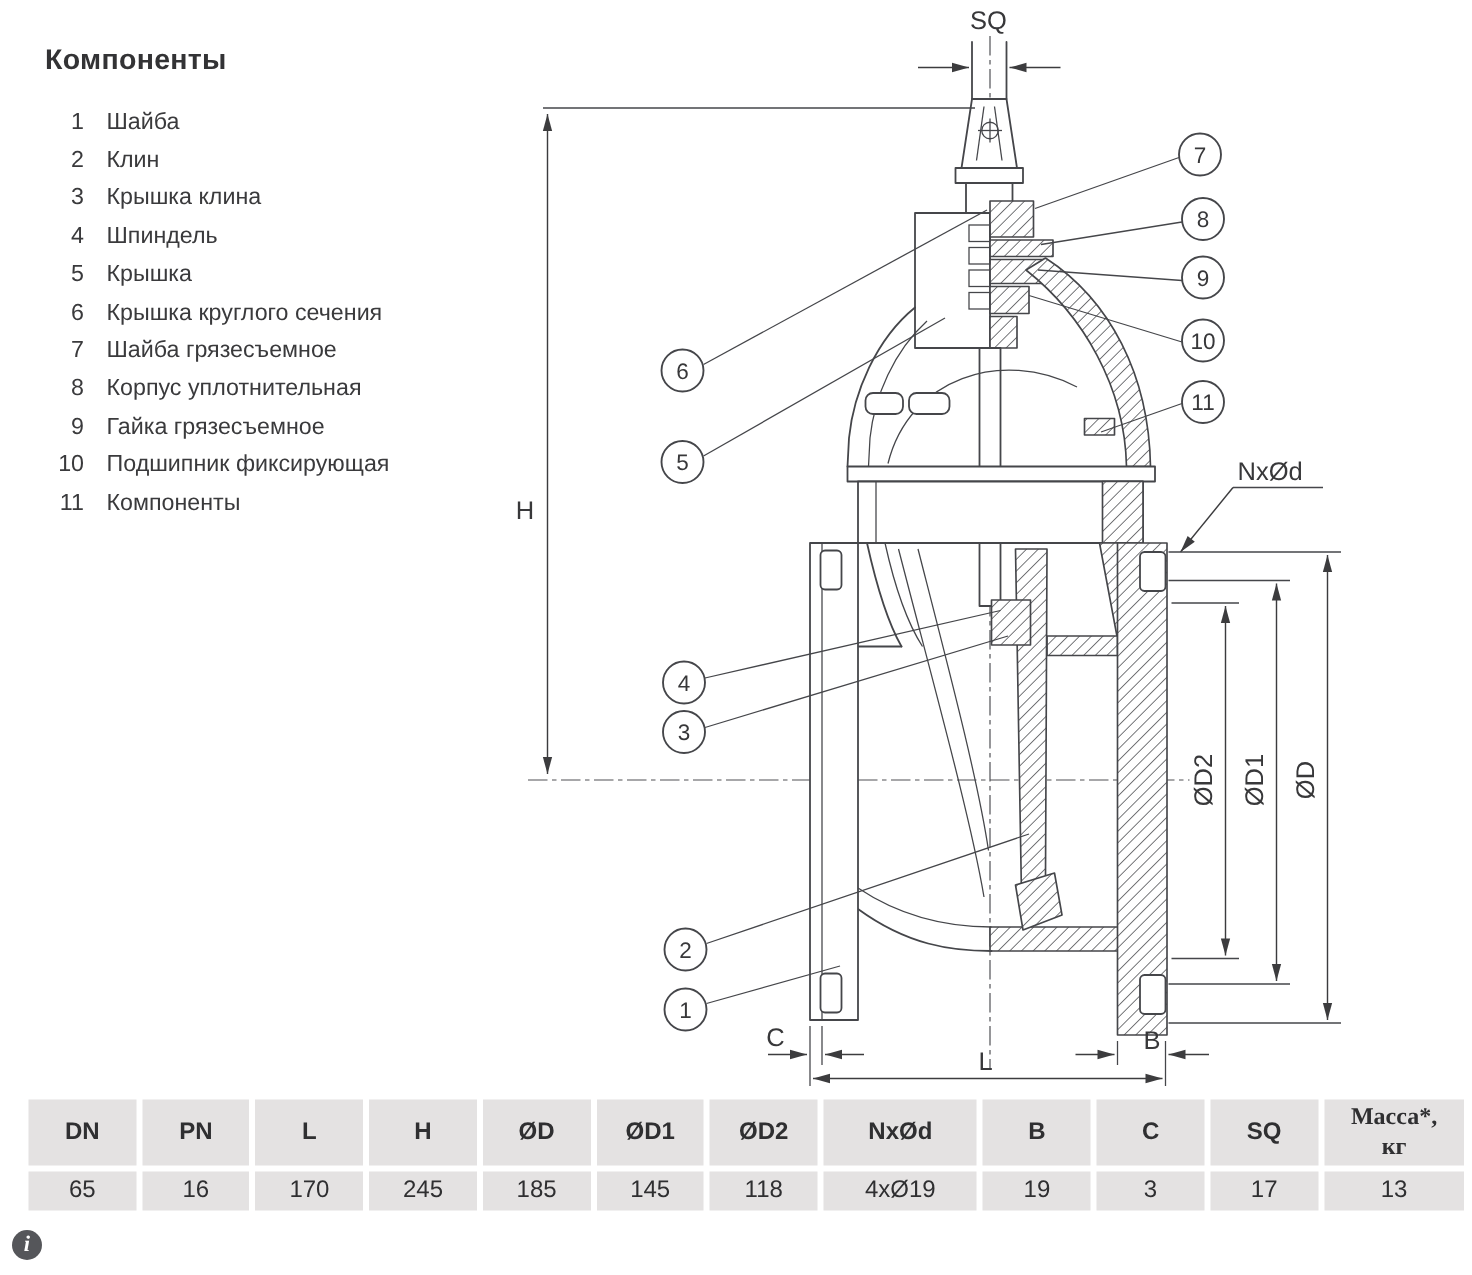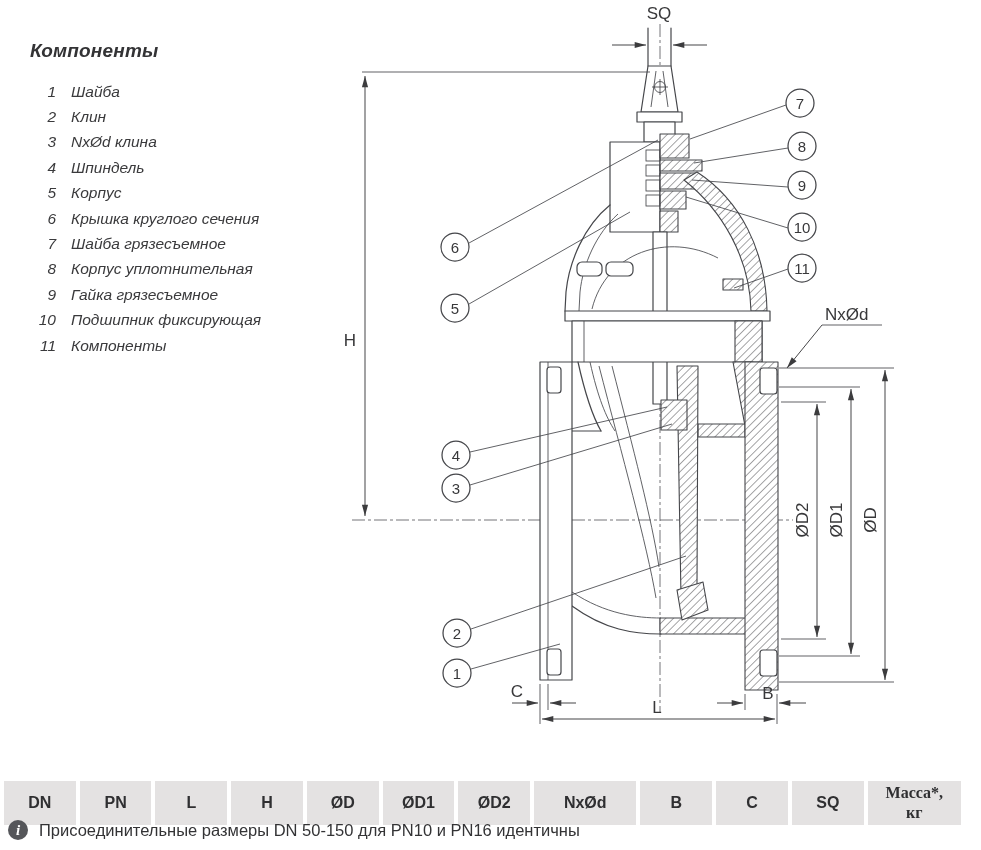--- a/index.html
+++ b/index.html
@@ -1,37 +1,37 @@
 <!DOCTYPE html>
 <html><head>
 <meta charset="utf-8">
 <style>
   html,body{margin:0;padding:0;}
   body{
     width:981px;height:850px;background:#ffffff;position:relative;overflow:hidden;
     font-family:"Liberation Sans","DejaVu Sans",sans-serif;color:#303032;
   }
-  .components{position:absolute;top:40px;left:30px;font-style:italic;}
+  .components{position:absolute;top:30px;left:30px;}
   .components h1{font-size:19px;font-weight:bold;margin:0 0 17px 0;color:#333335;letter-spacing:.2px;}
   .comp-row{display:flex;align-items:center;height:25.4px;font-size:15.5px;color:#3a3a3c;}
   .comp-num{width:26px;text-align:right;margin-right:15px;flex:none;}
   svg.drawing{position:absolute;top:0;left:0;}
   svg .o{fill:none;stroke:#45464a;stroke-width:1.2;stroke-linejoin:round;stroke-linecap:round;}
   svg .t{fill:none;stroke:#45464a;stroke-width:.85;}
   svg .d{fill:none;stroke:#3c3c3e;stroke-width:.95;}
   svg .cl{fill:none;stroke:#505155;stroke-width:.8;stroke-dasharray:13 3 3 3;}
   svg .h{fill:url(#hch);stroke:#45464a;stroke-width:1.1;stroke-linejoin:round;}
   svg .w{fill:#ffffff;stroke:#45464a;stroke-width:1.2;stroke-linejoin:round;}
   svg .dt{font-size:17px;fill:#38383a;text-anchor:middle;}
   svg .nt{font-size:17px;fill:#38383a;}
   svg .ct{font-size:15px;fill:#38383a;text-anchor:middle;}
   svg .cc{fill:#ffffff;stroke:#45464a;stroke-width:1.25;}
   table.spec{
-    position:absolute;top:729px;left:0;width:965px;
-    border-collapse:separate;border-spacing:4px 4px;table-layout:fixed;margin-top:48px;
+    position:absolute;top:729px;left:15px;width:965px;
+    border-collapse:separate;border-spacing:4px 4px;table-layout:fixed;
   }
   table.spec th,table.spec td{background:#e4e2e2;text-align:center;vertical-align:middle;color:#2f2f31;}
   table.spec th{height:42px;font-size:16px;font-weight:bold;line-height:20px;}
   table.spec td{height:24px;font-size:16px;font-weight:normal;}
   .col-nxod{width:11%;}
   .col-mass{width:10%;font-family:Liberation Serif, serif;}
   .footnote{position:absolute;top:820px;left:8px;display:flex;align-items:center;font-size:16.5px;color:#333335;}
   .info-icon{
     width:20px;height:20px;border-radius:50%;background:#55565a;color:#ffffff;
     display:flex;align-items:center;justify-content:center;flex:none;margin-right:11px;
@@ -46,29 +46,29 @@
   <div class="comp-row">
       <span class="comp-num">1</span>
       <span>Шайба</span>
     </div>
   <div class="comp-row">
       <span class="comp-num">2</span>
       <span>Клин</span>
     </div>
   <div class="comp-row">
       <span class="comp-num">3</span>
-      <span>NxØd клина</span>
+      <span>Крышка клина</span>
     </div>
   <div class="comp-row">
       <span class="comp-num">4</span>
       <span>Шпиндель</span>
     </div>
   <div class="comp-row">
       <span class="comp-num">5</span>
-      <span>Корпус</span>
+      <span>Крышка</span>
     </div>
   <div class="comp-row">
       <span class="comp-num">6</span>
       <span>Крышка круглого сечения</span>
     </div>
   <div class="comp-row">
       <span class="comp-num">7</span>
       <span>Шайба грязесъемное</span>
     </div>
   <div class="comp-row">
@@ -296,19 +296,32 @@
     <th>ØD2</th>
     <th class="col-nxod">NxØd</th>
     <th>B</th>
     <th>C</th>
     <th>SQ</th>
     <th class="col-mass">
           <span style="display:block">Масса*,</span>
           <span style="display:block">кг</span>
         </th>
   </tr>
+  <tr>
+    <td>65</td>
+    <td>16</td>
+    <td>170</td>
+    <td>245</td>
+    <td>185</td>
+    <td>145</td>
+    <td>118</td>
+    <td>4xØ19</td>
+    <td>19</td>
+    <td>3</td>
+    <td>17</td>
+    <td>13</td>
+  </tr>
 </tbody>
   </table>
 
 <div class="footnote">
   <span class="info-icon">i</span>
-  <span>Присоединительные размеры DN 50-150 для PN10 и PN16 идентичны</span>
 </div>
 
 </body></html>

